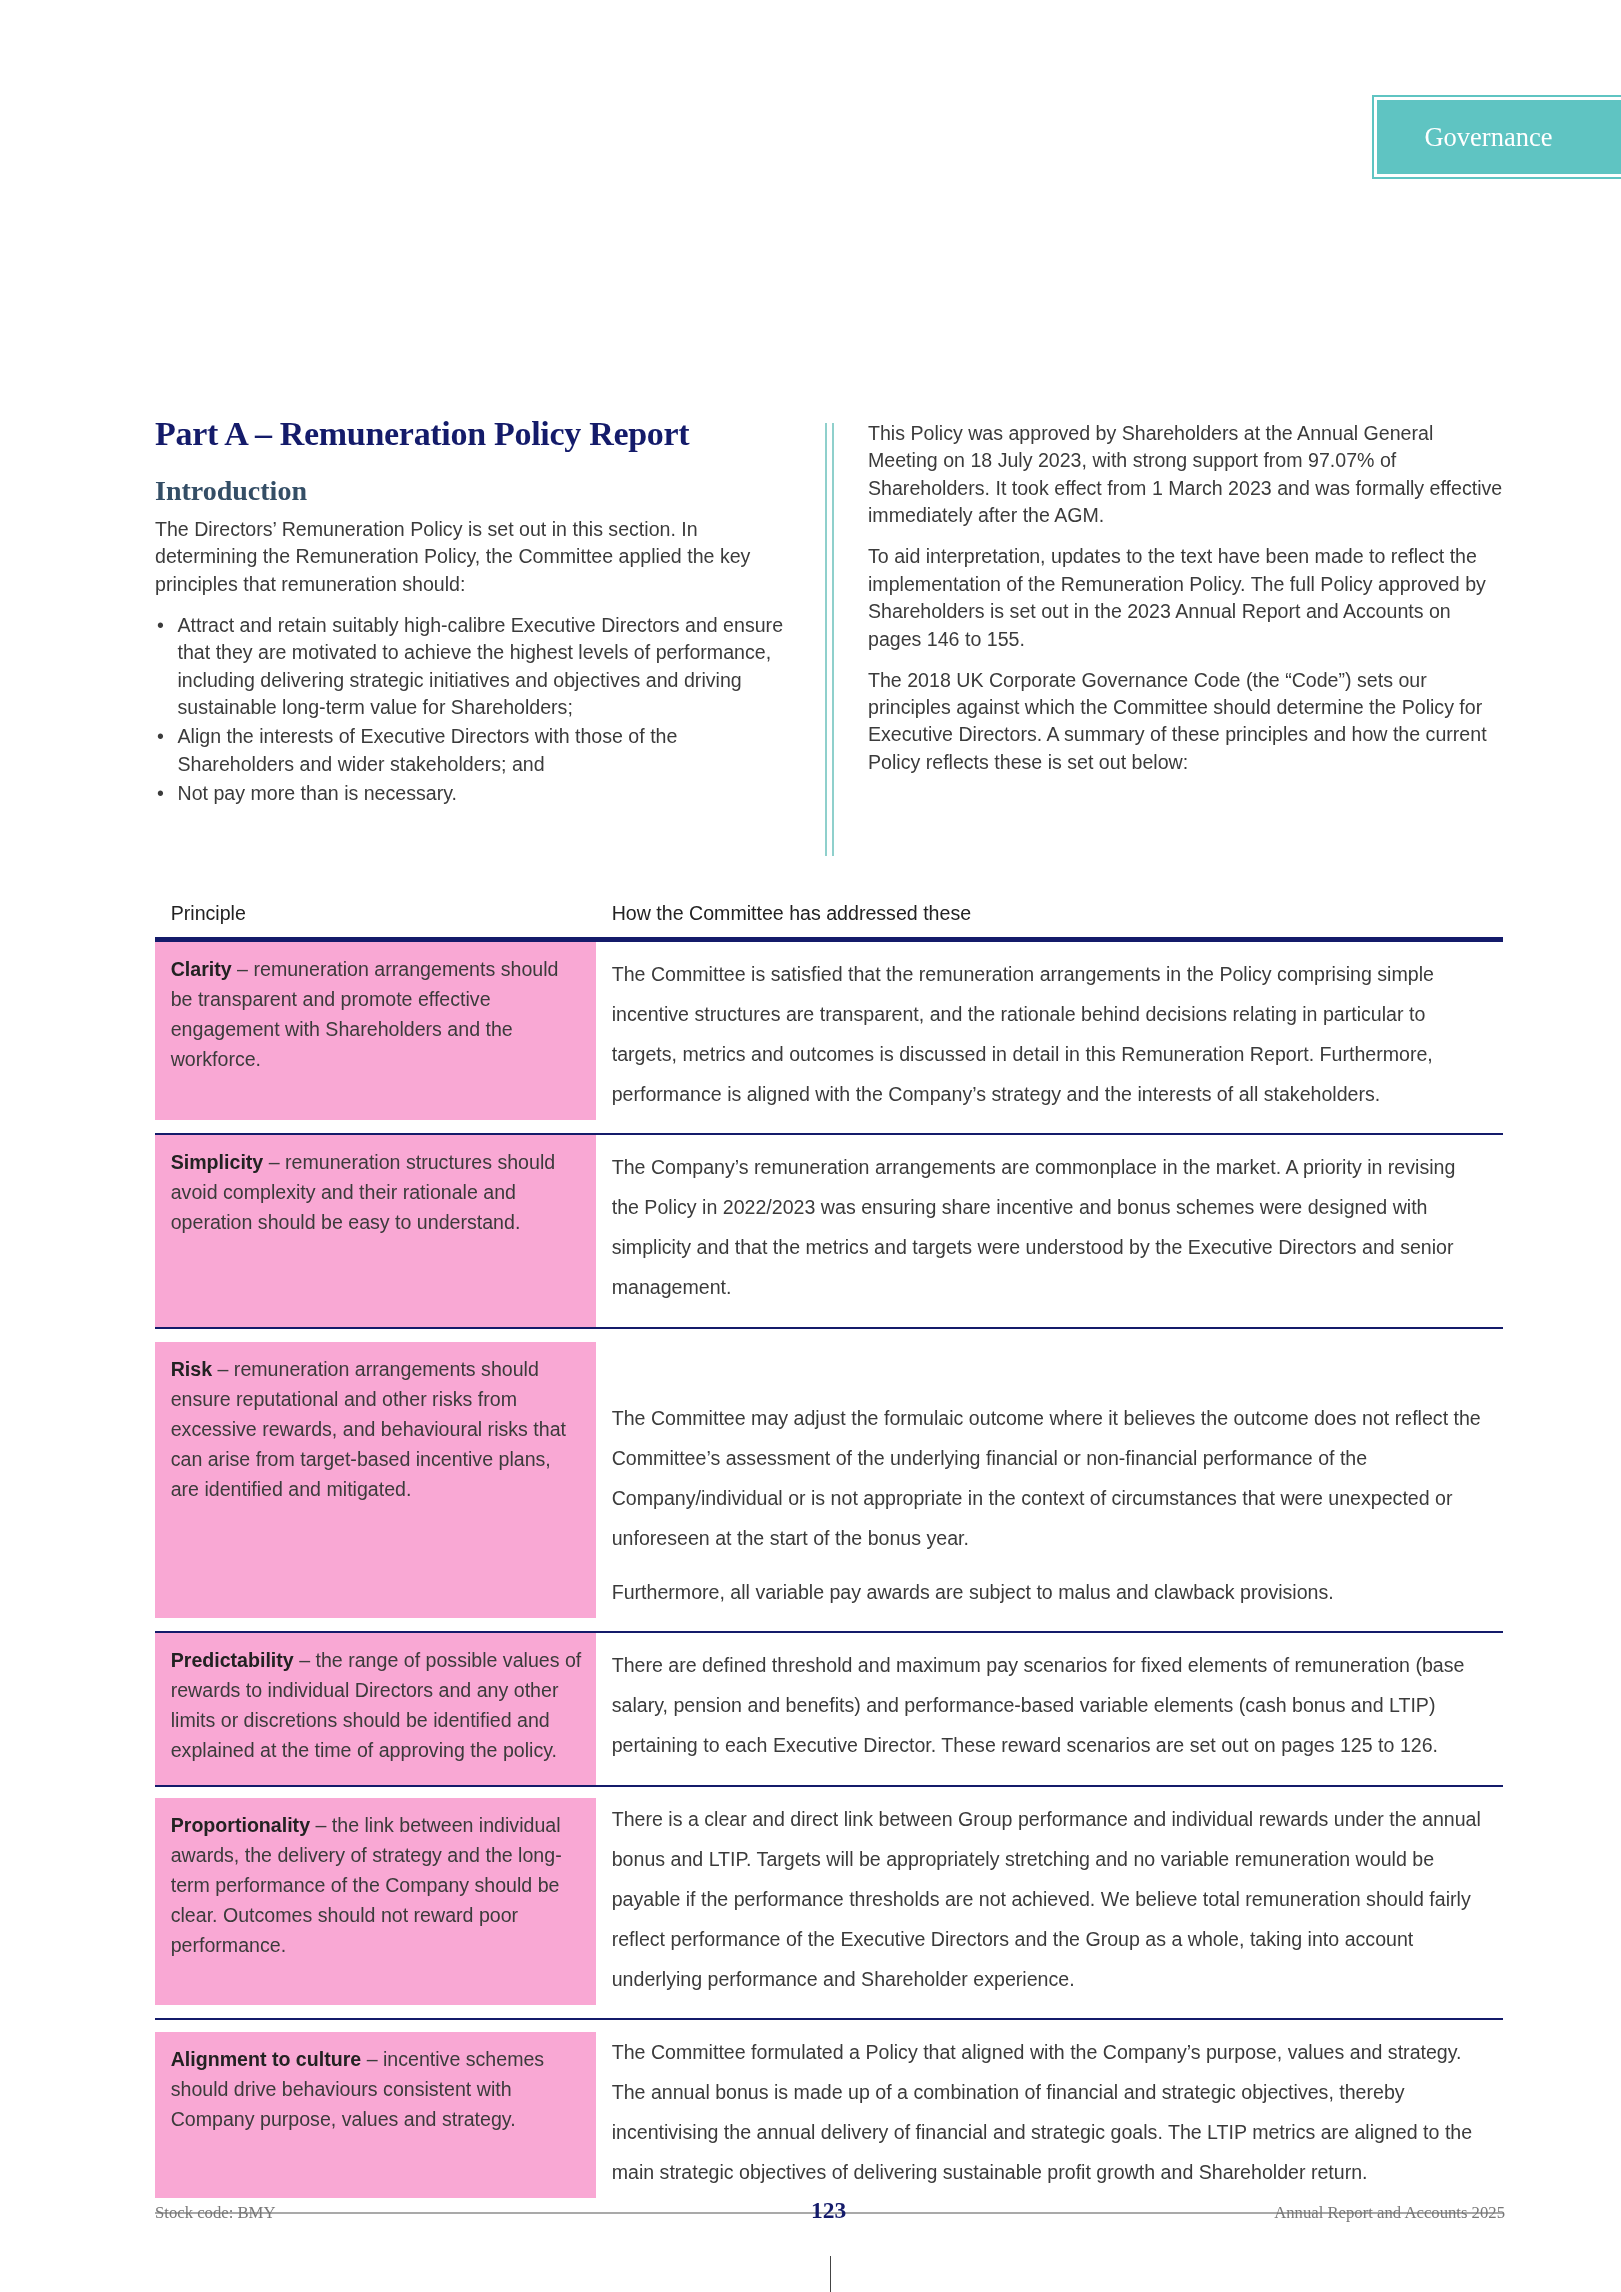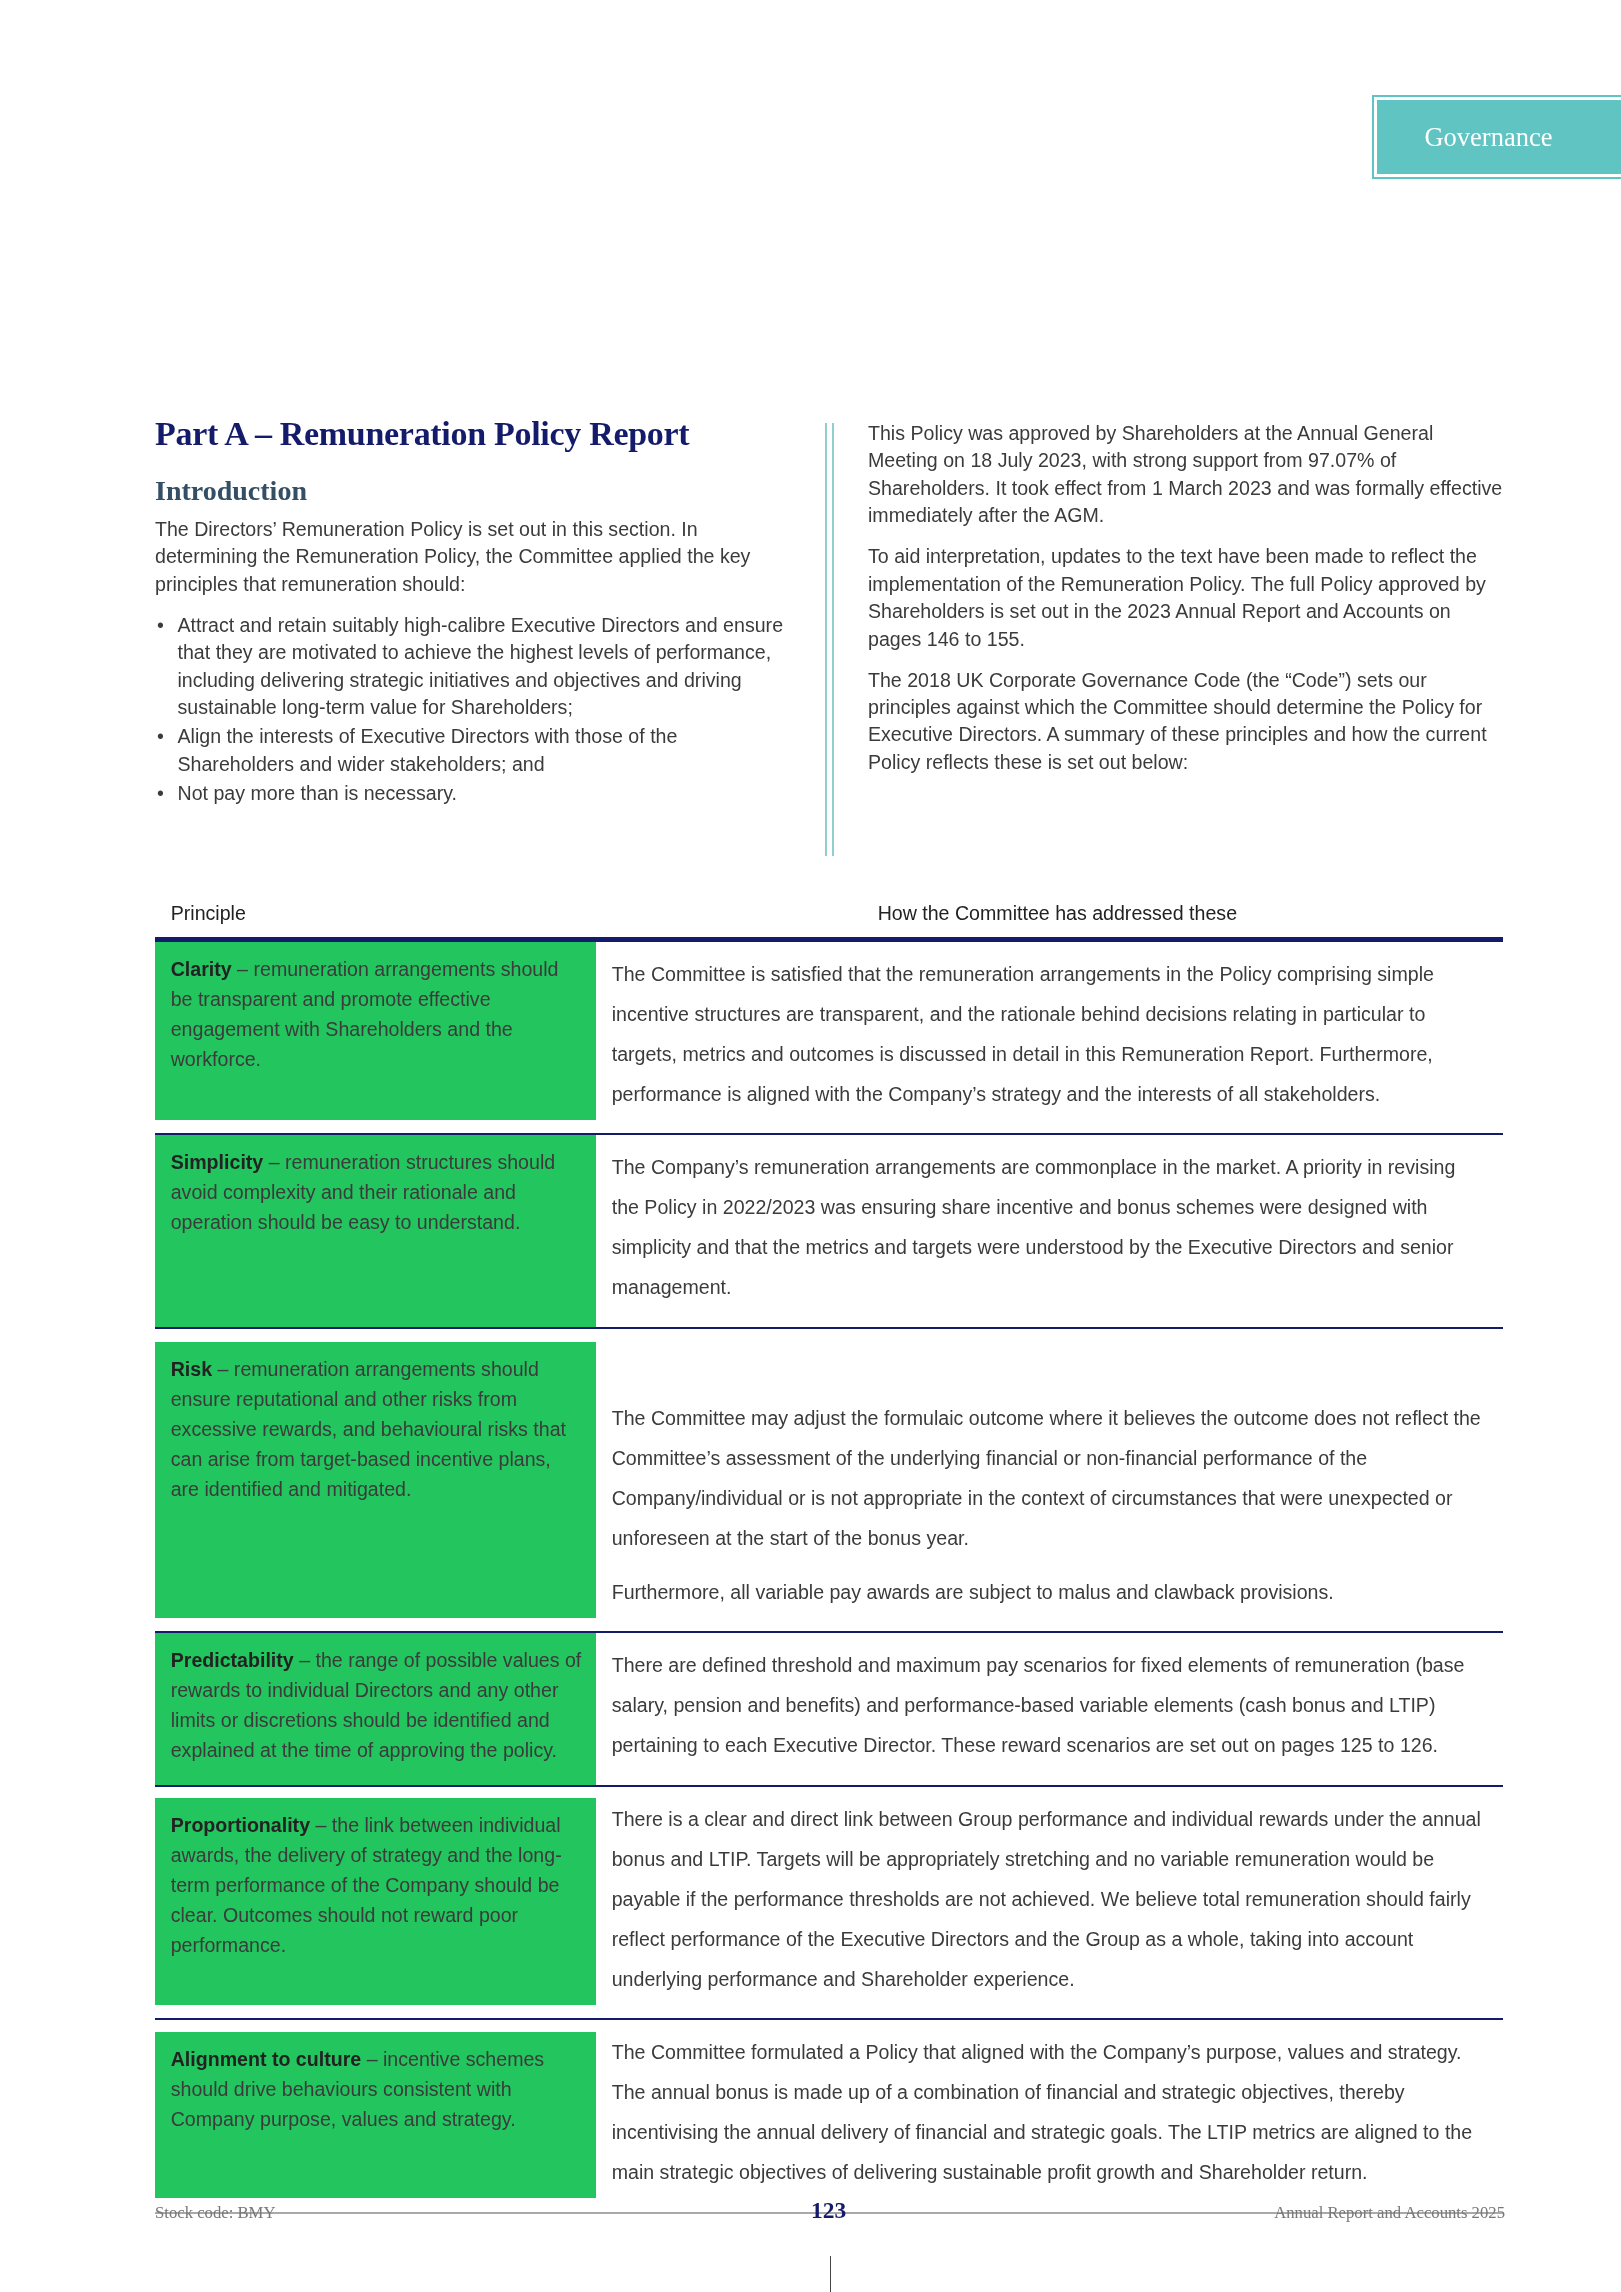--- a/index.html
+++ b/index.html
@@ -22,25 +22,25 @@
   .sub-title { font-family: "Liberation Serif", "DejaVu Serif", serif; color: #344e66; font-size: 28px;
                font-weight: bold; margin: 0 0 7.8px 0; line-height: 1.2; }
   p.body { font-size: 19.6px; line-height: 27.4px; margin: 0 0 13.7px 0; color: #3b3b3b; }
   ul.bullets { margin: 0; padding: 0; list-style: none; }
   ul.bullets li { font-size: 19.6px; line-height: 27.4px; position: relative; padding-left: 22.5px; margin-bottom: 2px; }
   ul.bullets li .dot { position: absolute; left: 2px; top: 0; }
 
   .table { position: absolute; left: 155px; top: 900px; width: 1348px; }
   .thead { display: flex; height: 37px; align-items: flex-start; }
   .th { font-size: 19.6px; color: #222; line-height: 27.4px; padding-left: 15.7px; box-sizing: border-box; }
-  .th.c1 { width: 441px; } .th.c2 { flex: 1; text-align: center; }
+  .th.c1 { width: 441px; } .th.c2 { flex: 1; }
   .header-rule { height: 4.9px; background: #141b6a; margin-top: 0; }
   .row { display: flex; border-bottom: 2.9px solid #141b6a; }
   .row.last { border-bottom: 2.9px solid #a9a9a9; }
-  .cell1 { width: 441px; box-sizing: border-box; background: #22c55e; padding: 11.8px 13.7px 19.6px 15.7px;
+  .cell1 { width: 441px; box-sizing: border-box; background: #f9a8d4; padding: 11.8px 13.7px 19.6px 15.7px;
            font-size: 19.6px; line-height: 30px; margin: 13.7px 0 13.7px 0; }
   .row:first-of-type .cell1 { margin-top: 0; }
   .cell2 { flex: 1; padding: 11.8px 19.6px 19.6px 15.7px; font-size: 19.6px; line-height: 40px; }
   .cell2 p { margin: 0 0 13.7px 0; }
   .cell2 p:last-child { margin-bottom: 0; }
   .term { color: #222; font-weight: bold; }
 
   .footer-left { position: absolute; left: 155px; top: 2203px; font-family: "Liberation Serif", "DejaVu Serif", serif;
                  font-size: 16.7px; color: #777; }
   .footer-page { position: absolute; left: 811px; top: 2197px; font-family: "Liberation Serif", "DejaVu Serif", serif;

